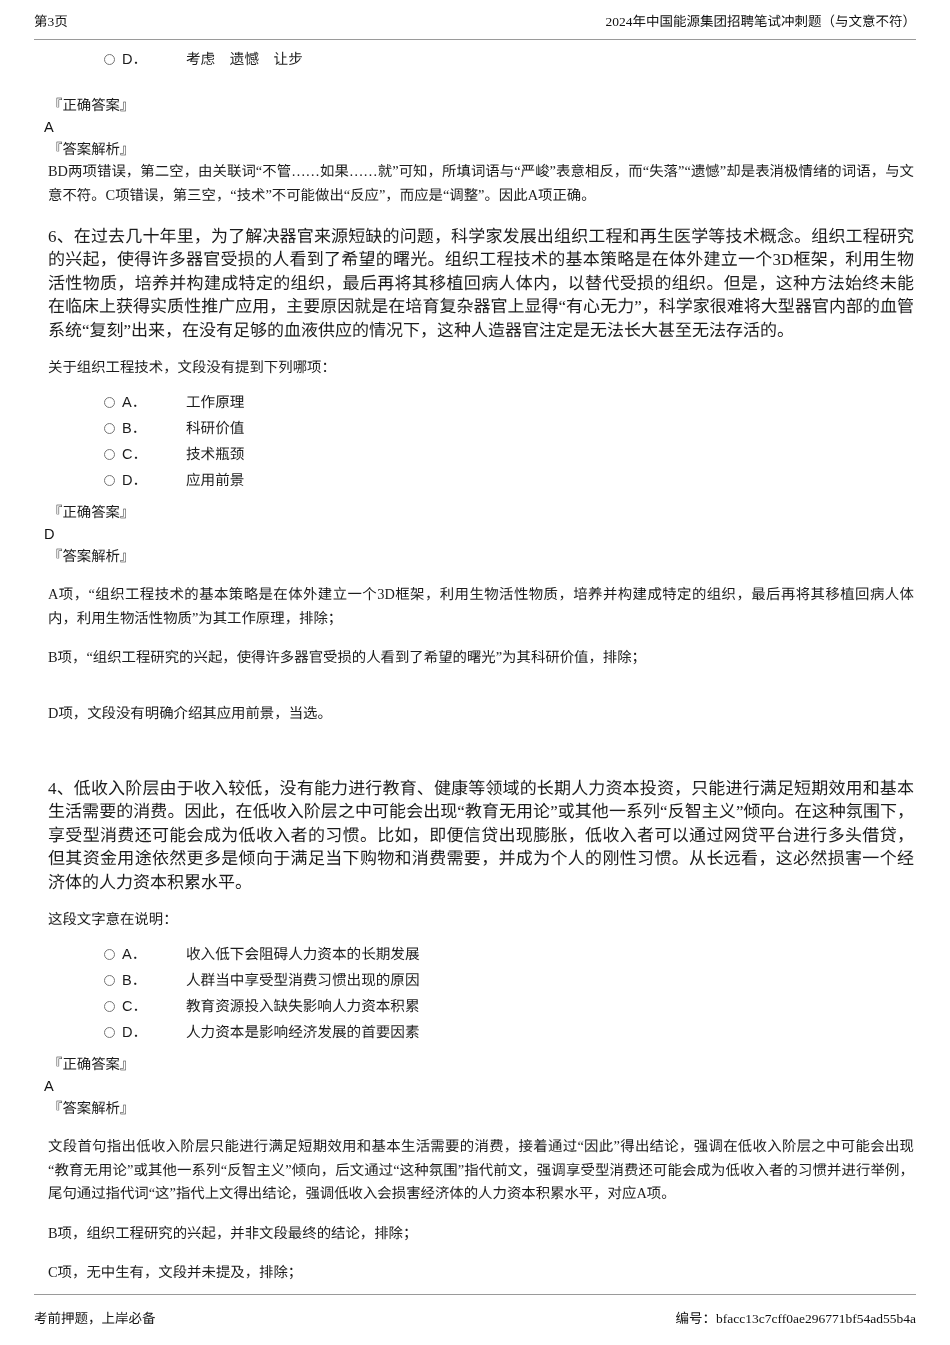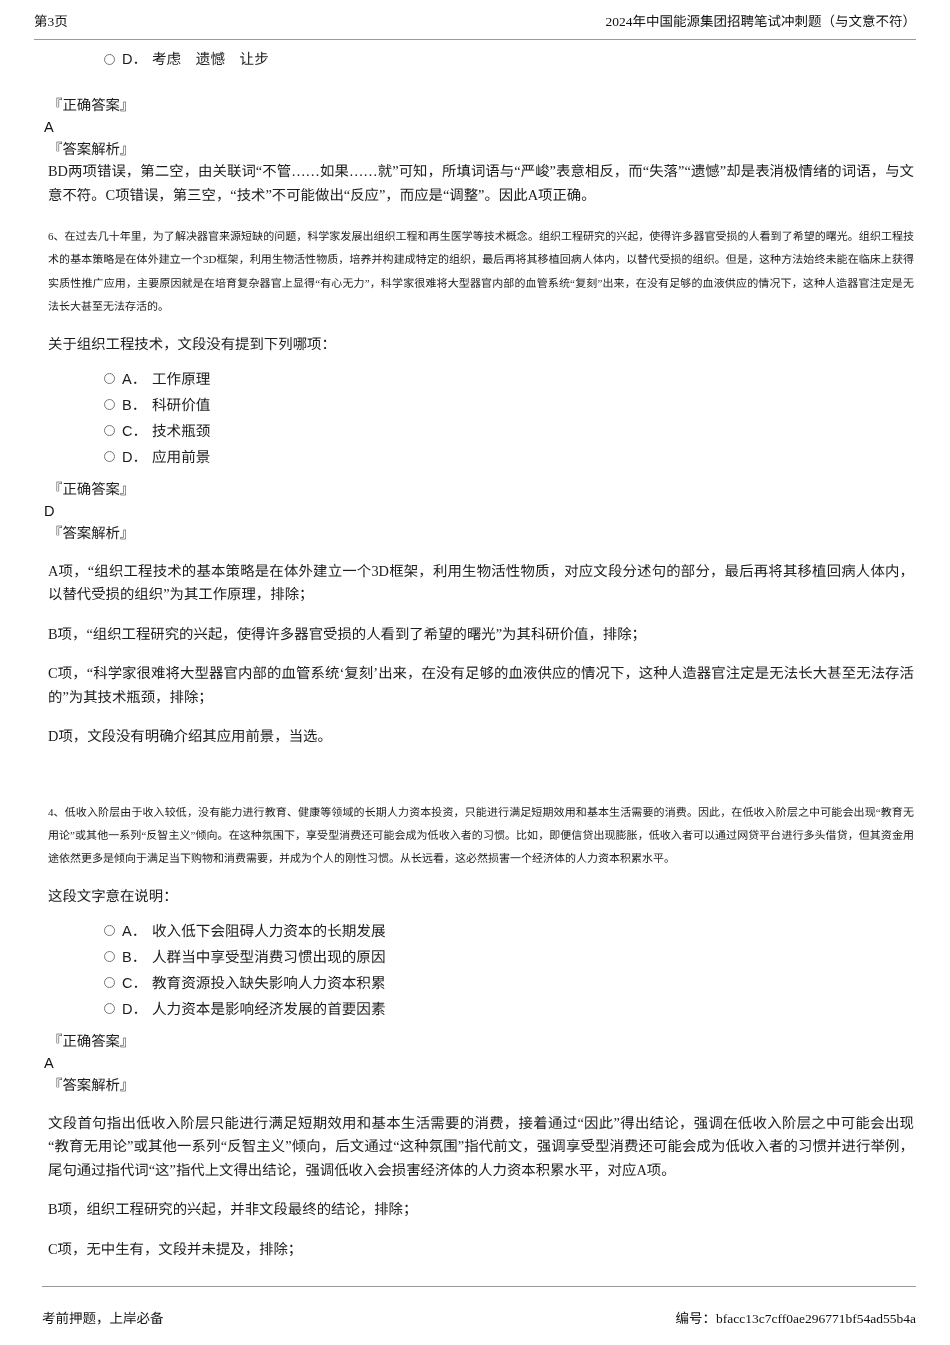--- a/index.html
+++ b/index.html
@@ -41,47 +41,47 @@
     font-size: 13.5px;
     color: #111;
     letter-spacing: 0px;
   }
   .header .page-num { white-space: nowrap; text-align: right; }
   .header .doc-title { white-space: nowrap; }
 
   
   .footer {
     position: absolute;
-    left: 42px;
+    left: 34px;
     right: 34px;
     bottom: 18px;
     height: 26px;
     display: flex;
     align-items: flex-end;
     justify-content: space-between;
     border-top: 1px solid #9a9a9a;
-    padding-top: 14px;
+    padding-top: 6px;
     font-size: 13.5px;
     color: #111;
   }
   .footer .slogan { white-space: nowrap; }
   .footer .serial { white-space: nowrap; }
 
   
   .content {
     position: absolute;
     left: 34px;
     right: 34px;
     top: 44px;
     bottom: 58px;
   }
 
   
   .stem {
-    font-size: 11px;
+    font-size: 17px;
     line-height: 23.4px;
     text-align: justify;
     text-justify: inter-ideograph;
     padding: 0 2px 0 14px;
     color: #1c1c1c;
   }
 
   .prompt {
     font-size: 14.4px;
     line-height: 23px;
@@ -113,21 +113,21 @@
     flex: 0 0 auto;
     position: relative;
     top: 0px;
   }
   .opt-letter {
     font-family: "Liberation Sans", sans-serif;
     font-size: 14.6px;
     width: 30px;
     flex: 0 0 auto;
   }
-  .opt-text { white-space: nowrap; }
+  .opt-text { white-space: nowrap; margin-left: 34px; }
 
   
   .ans-label {
     font-size: 14.4px;
     line-height: 22px;
     padding-left: 14px;
     color: #1c1c1c;
   }
   .ans-value {
     font-family: "Liberation Sans", sans-serif;
@@ -222,25 +222,24 @@
       </li>
     </ul>
 
     <div class="gap-8"></div>
 
     <div class="ans-label">『正确答案』</div>
     <div class="ans-value">D</div>
     <div class="ans-label">『答案解析』</div>
 
     <div class="gap-16"></div>
-    <div class="analysis">A项，“组织工程技术的基本策略是在体外建立一个3D框架，利用生物活性物质，对应文段分述句的部分，最后再将其移植回病人体内，以替代受损的组织”为其工作原理，排除；</div>
+    <div class="analysis">A项，“组织工程技术的基本策略是在体外建立一个3D框架，利用生物活性物质，培养并构建成特定的组织，最后再将其移植回病人体内，利用生物活性物质”为其工作原理，排除；</div>
     <div class="gap-16"></div>
     <div class="analysis">B项，“组织工程研究的兴起，使得许多器官受损的人看到了希望的曙光”为其科研价值，排除；</div>
     <div class="gap-16"></div>
-    <div class="analysis">C项，“科学家很难将大型器官内部的血管系统‘复刻’出来，在没有足够的血液供应的情况下，这种人造器官注定是无法长大甚至无法存活的”为其技术瓶颈，排除；</div>
     <div class="gap-16"></div>
     <div class="analysis">D项，文段没有明确介绍其应用前景，当选。</div>
     <div class="gap-16"></div>
 
     <div class="gap-16"></div>
 
     <div class="gap-20"></div>
 
     <div class="stem">4、低收入阶层由于收入较低，没有能力进行教育、健康等领域的长期人力资本投资，只能进行满足短期效用和基本生活需要的消费。因此，在低收入阶层之中可能会出现“教育无用论”或其他一系列“反智主义”倾向。在这种氛围下，享受型消费还可能会成为低收入者的习惯。比如，即便信贷出现膨胀，低收入者可以通过网贷平台进行多头借贷，但其资金用途依然更多是倾向于满足当下购物和消费需要，并成为个人的刚性习惯。从长远看，这必然损害一个经济体的人力资本积累水平。</div>
 

